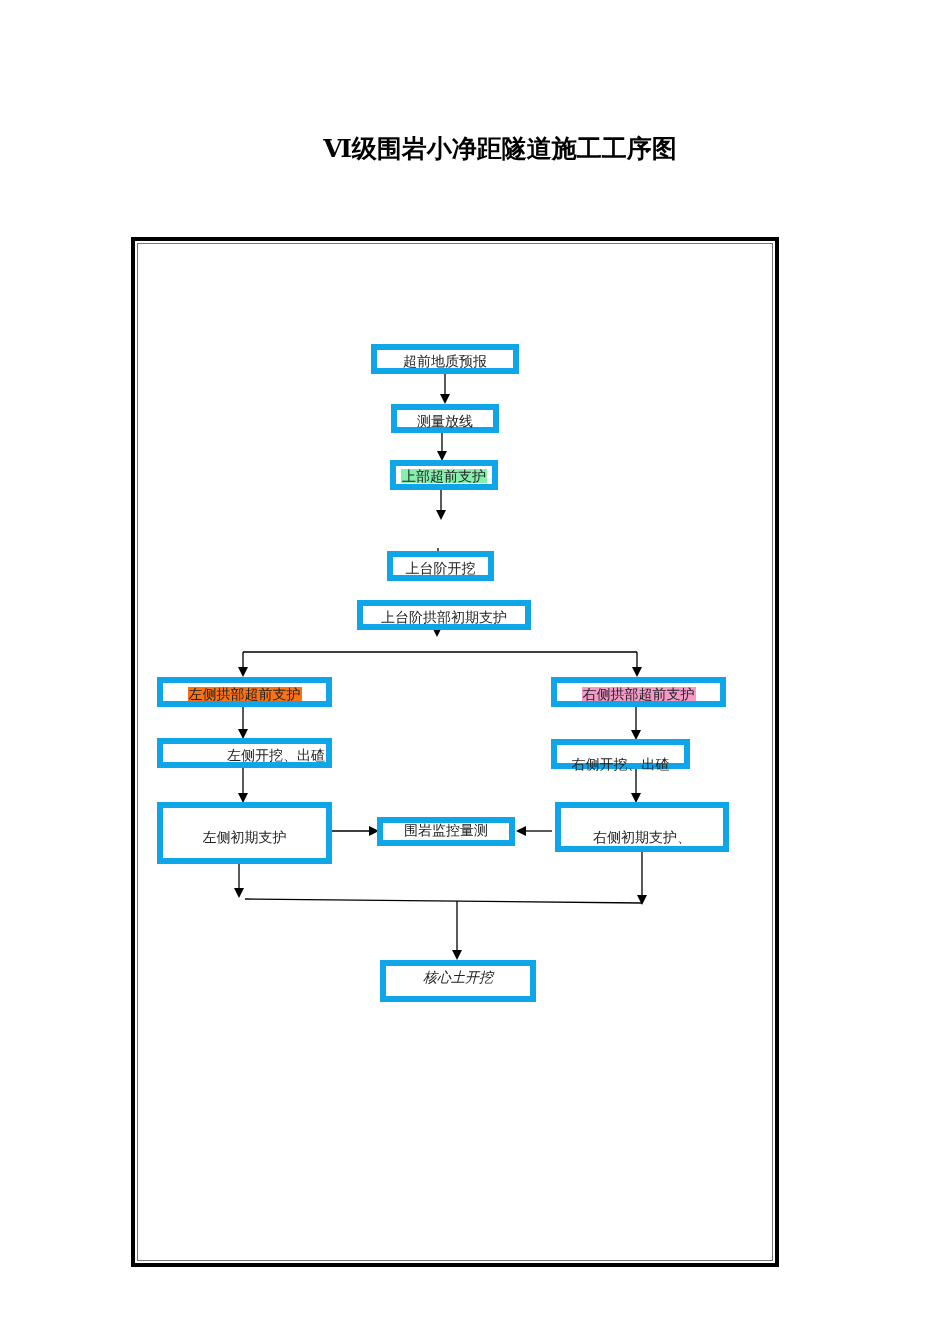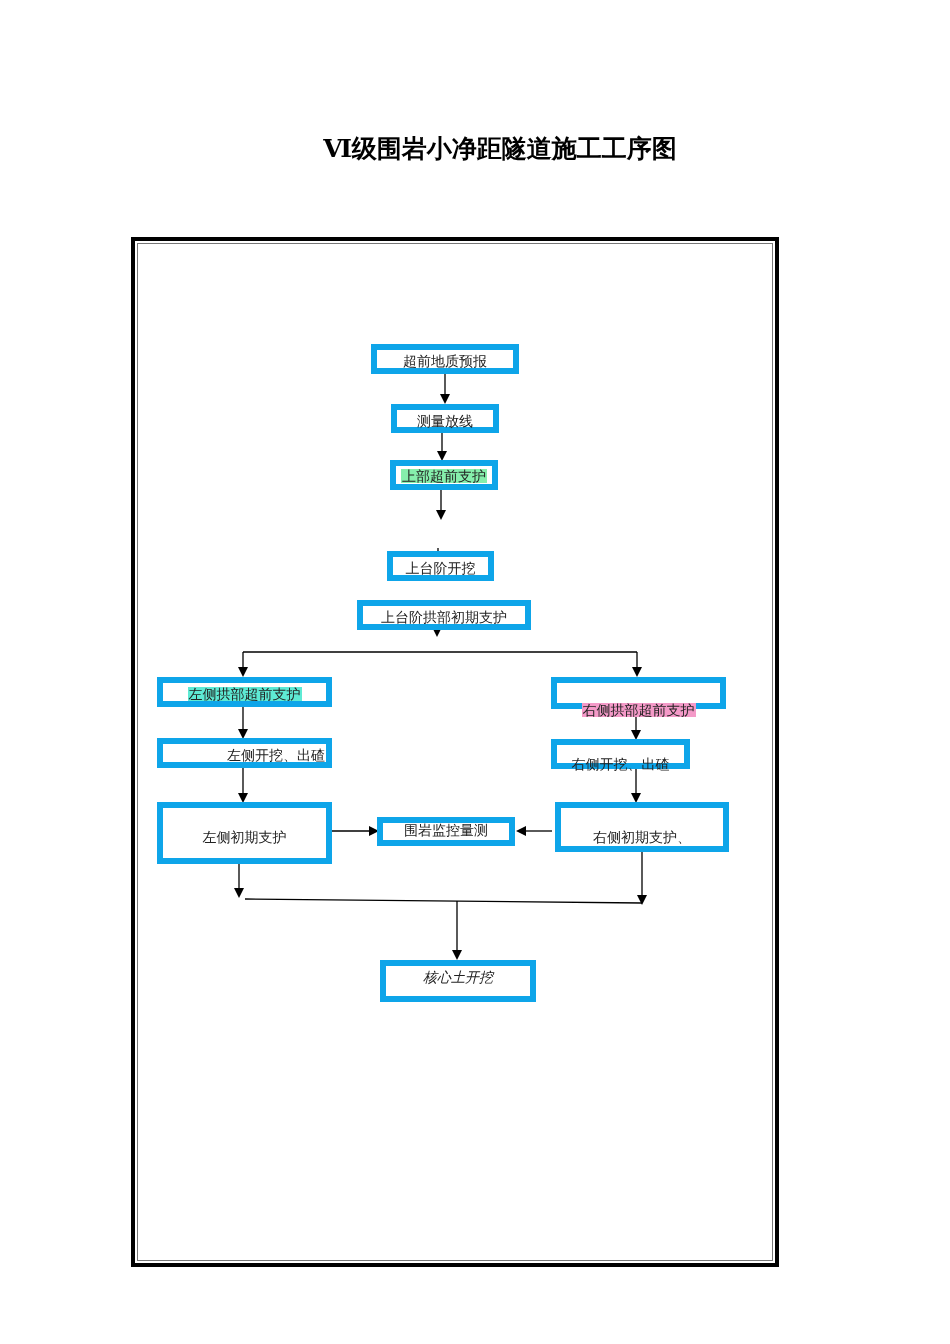--- a/index.html
+++ b/index.html
@@ -94,24 +94,24 @@
 
 <div class="box" style="left:387px; top:519px; width:107px; height:30px; padding-top:4px;margin-top:32px;">
   <span class="lbl">上台阶开挖</span>
 </div>
 
 <div class="box" style="left:357px; top:576px; width:174px; height:30px; padding-top:4px;margin-top:24px;">
   <span class="lbl">上台阶拱部初期支护</span>
 </div>
 
 <div class="box" style="left:157px; top:677px; width:175px; height:30px; padding-top:4px;">
-  <span class="lbl hl" style="background: #5eead4;">左侧拱部超前支护</span>
+  <span class="lbl hl" style="background: #f97316;">左侧拱部超前支护</span>
 </div>
 
-<div class="box" style="left:551px; top:677px; width:175px; height:30px; padding-top:20px;">
+<div class="box" style="left:551px; top:677px; width:175px; height:30px; padding-top:4px;">
   <span class="lbl hl" style="background: rgb(244, 154, 200);">右侧拱部超前支护</span>
 </div>
 
 <div class="box" style="left:157px; top:738px; width:175px; height:30px; padding-top:4px;text-align:right;">
   <span class="lbl">左侧开挖、出碴</span>
 </div>
 
 <div class="box" style="left:551px; top:739px; width:139px; height:30px; padding-top:12px;">
   <span class="lbl">右侧开挖、出碴</span>
 </div>

